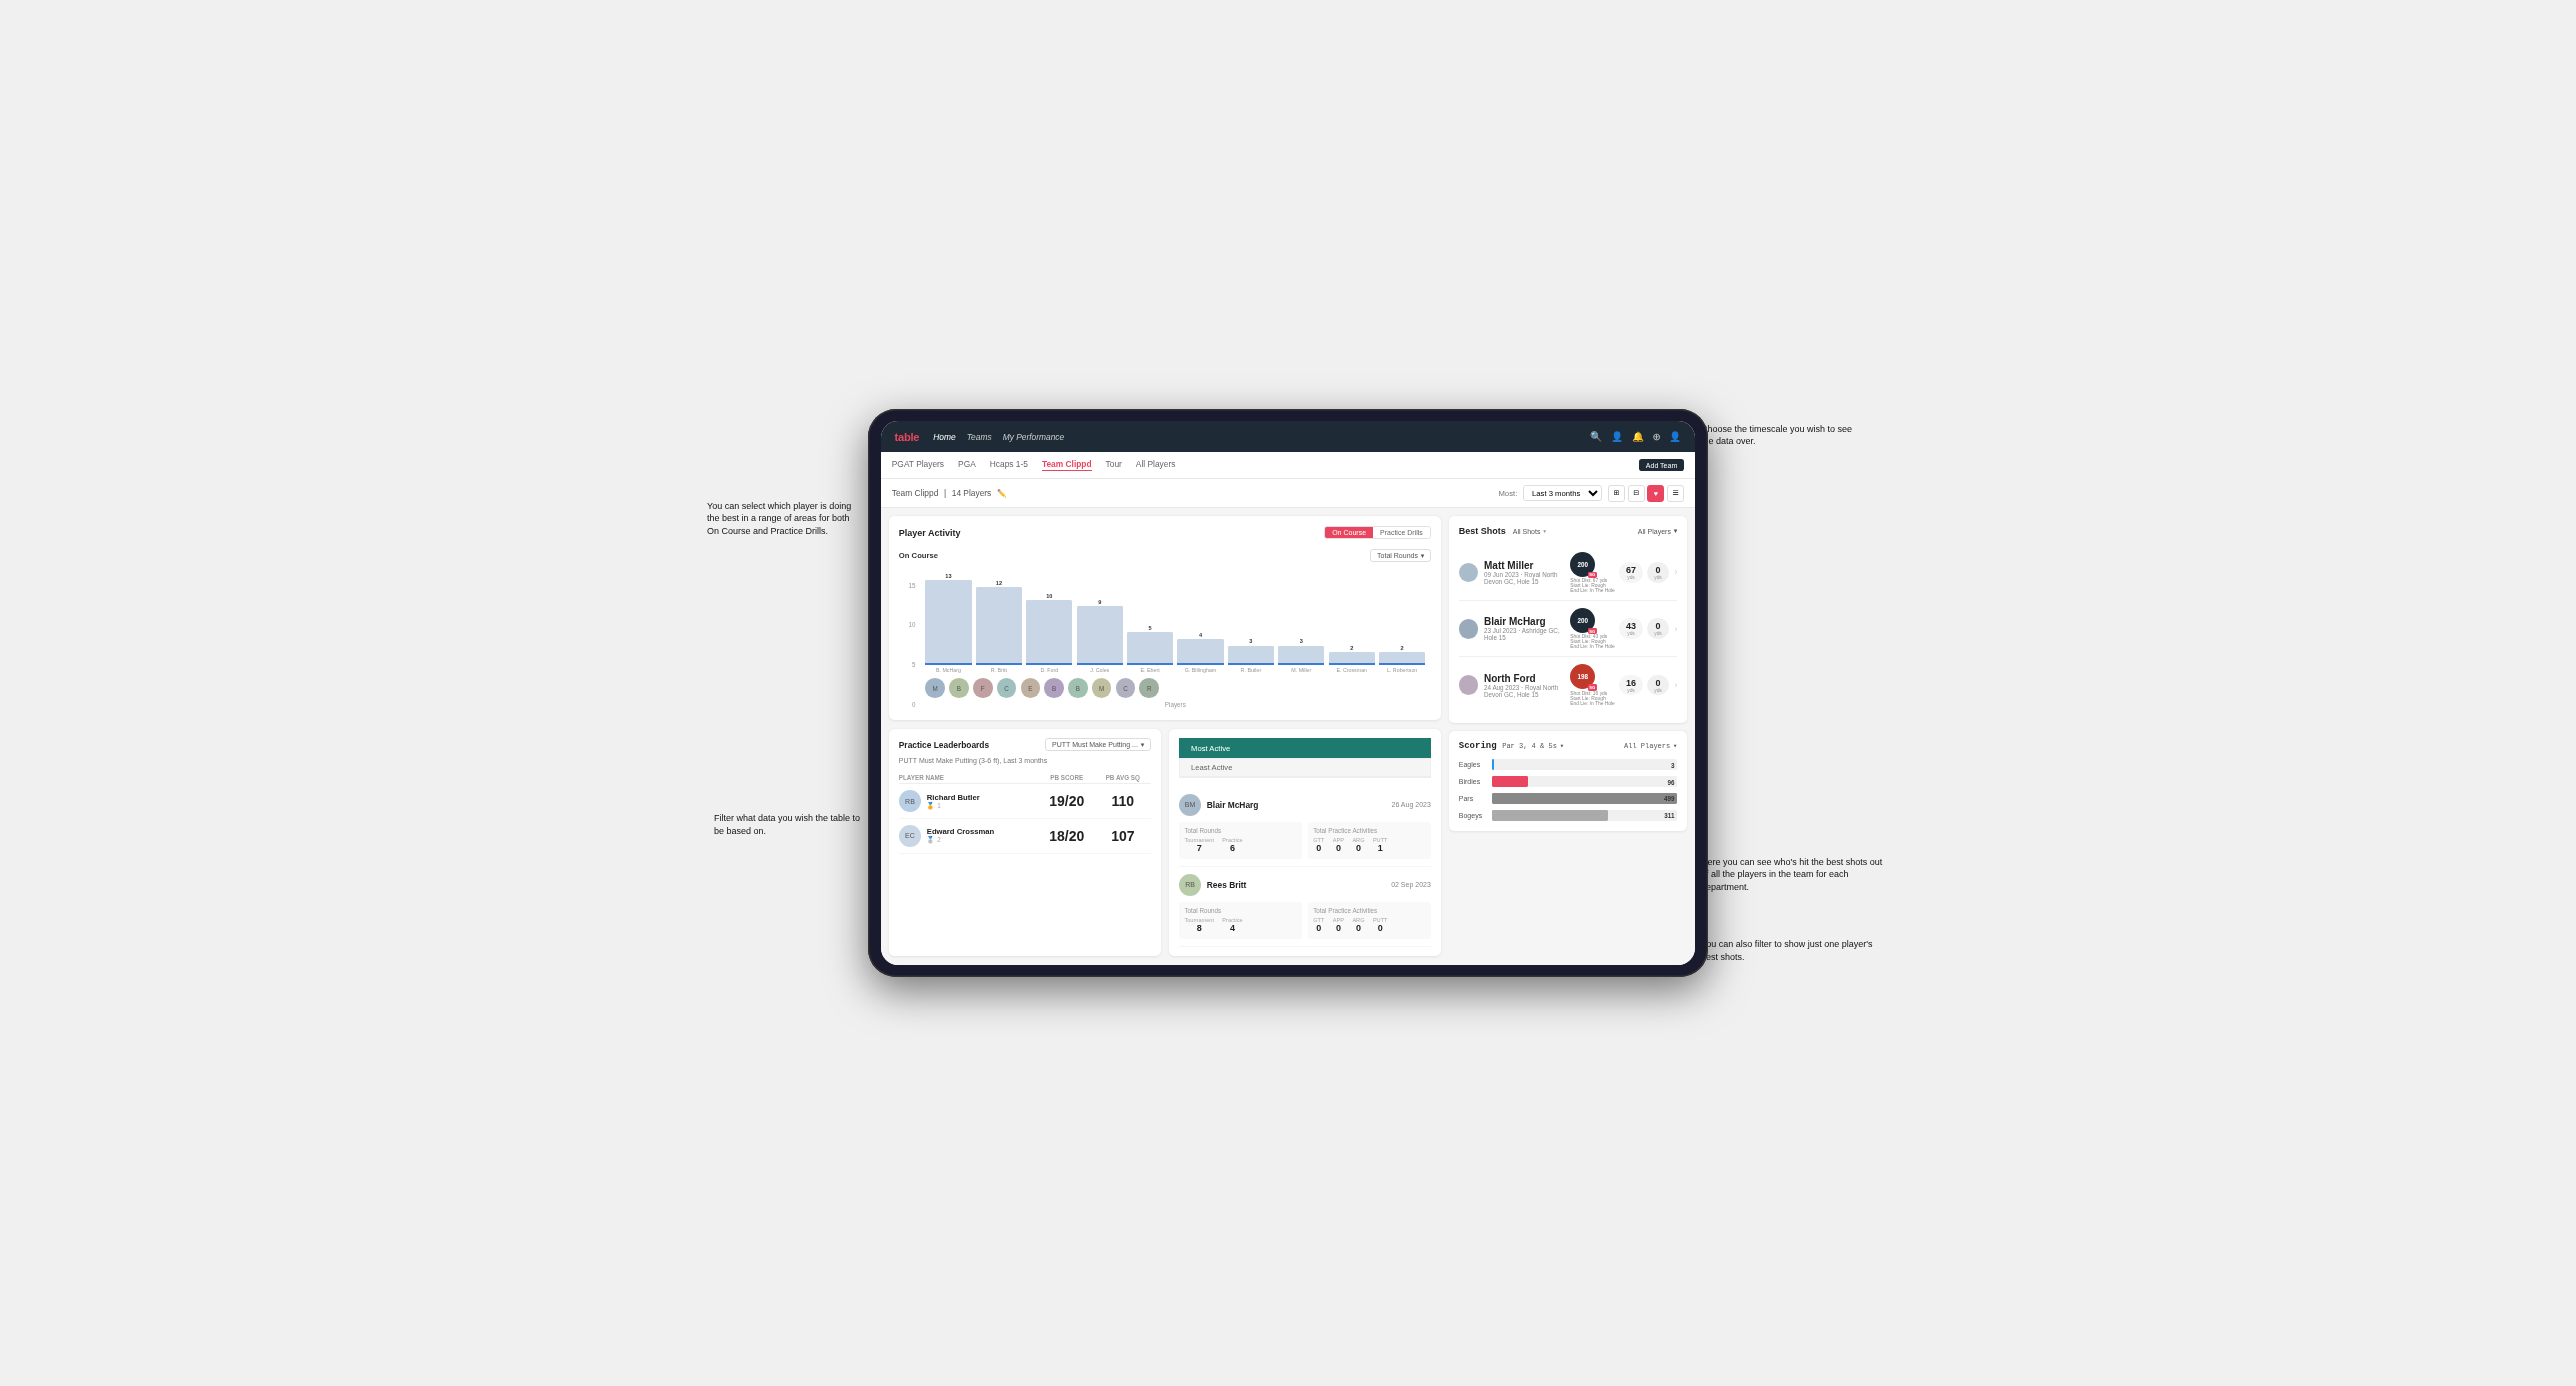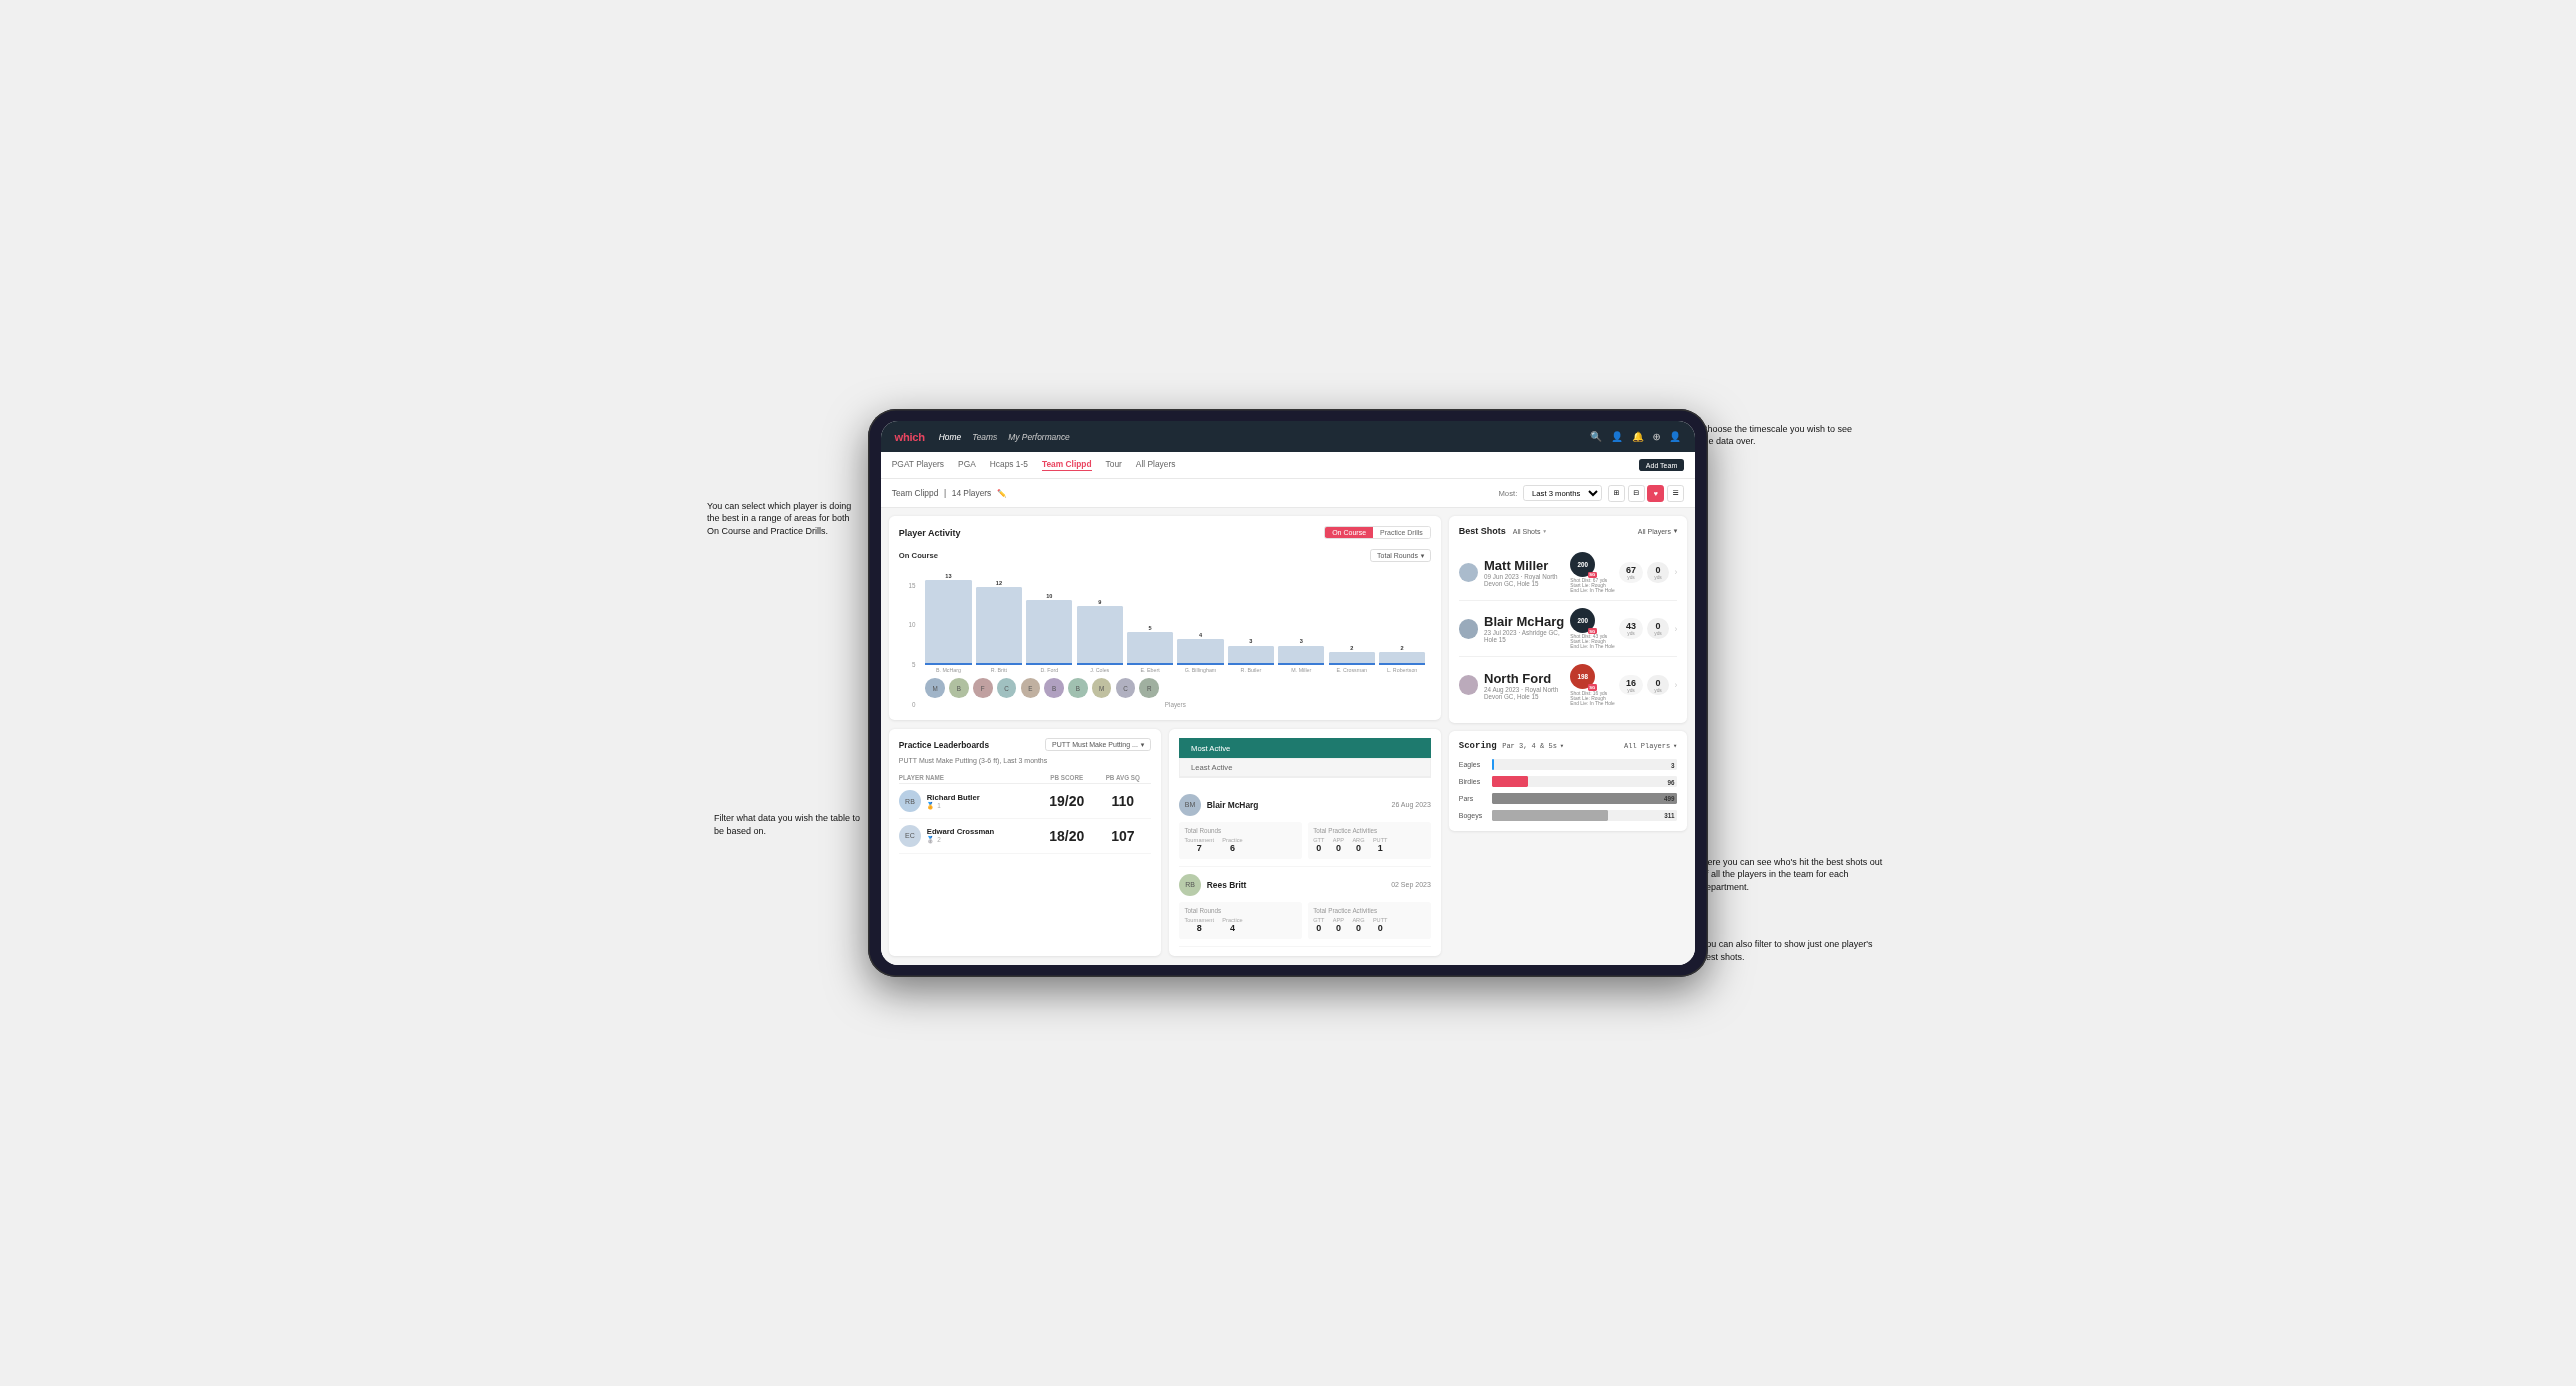--- a/index.html
+++ b/index.html
@@ -528,21 +528,21 @@
       width: 19.6px;
       height: 19.6px;
       border-radius: 50%;
       background: #c8d6e5;
       flex-shrink: 0;
     }
     .shot-player-info {
       flex: 1;
     }
     .shot-player-name {
-      font-size: 13px;
+      font-size: 10px;
       font-weight: 700;
       color: #222;
     }
     .shot-player-detail {
       font-size: 6.3px;
       color: #888;
     }
     .shot-badge {
       width: 25px;
       height: 25px;
@@ -761,21 +761,21 @@
   <div class="annotation annotation-top-right">Choose the timescale you wish to see the data over.</div>
   <div class="annotation annotation-left-top">You can select which player is doing the best in a range of areas for both On Course and Practice Drills.</div>
   <div class="annotation annotation-left-bottom">Filter what data you wish the table to be based on.</div>
   <div class="annotation annotation-bottom-right">Here you can see who's hit the best shots out of all the players in the team for each department.</div>
   <div class="annotation annotation-bottom-right2">You can also filter to show just one player's best shots.</div>
 
   <div class="tablet-frame">
     <div class="tablet-screen">
 
       <div class="nav-bar">
-        <span class="nav-logo">which</span>
+        <span class="nav-logo">table</span>
         <div class="nav-links">
           <span class="nav-link active">Home</span>
           <span class="nav-link">Teams</span>
           <span class="nav-link">My Performance</span>
         </div>
         <div class="nav-icons">
           <span class="nav-icon">🔍</span>
           <span class="nav-icon">👤</span>
           <span class="nav-icon">🔔</span>
           <span class="nav-icon">⊕</span>

